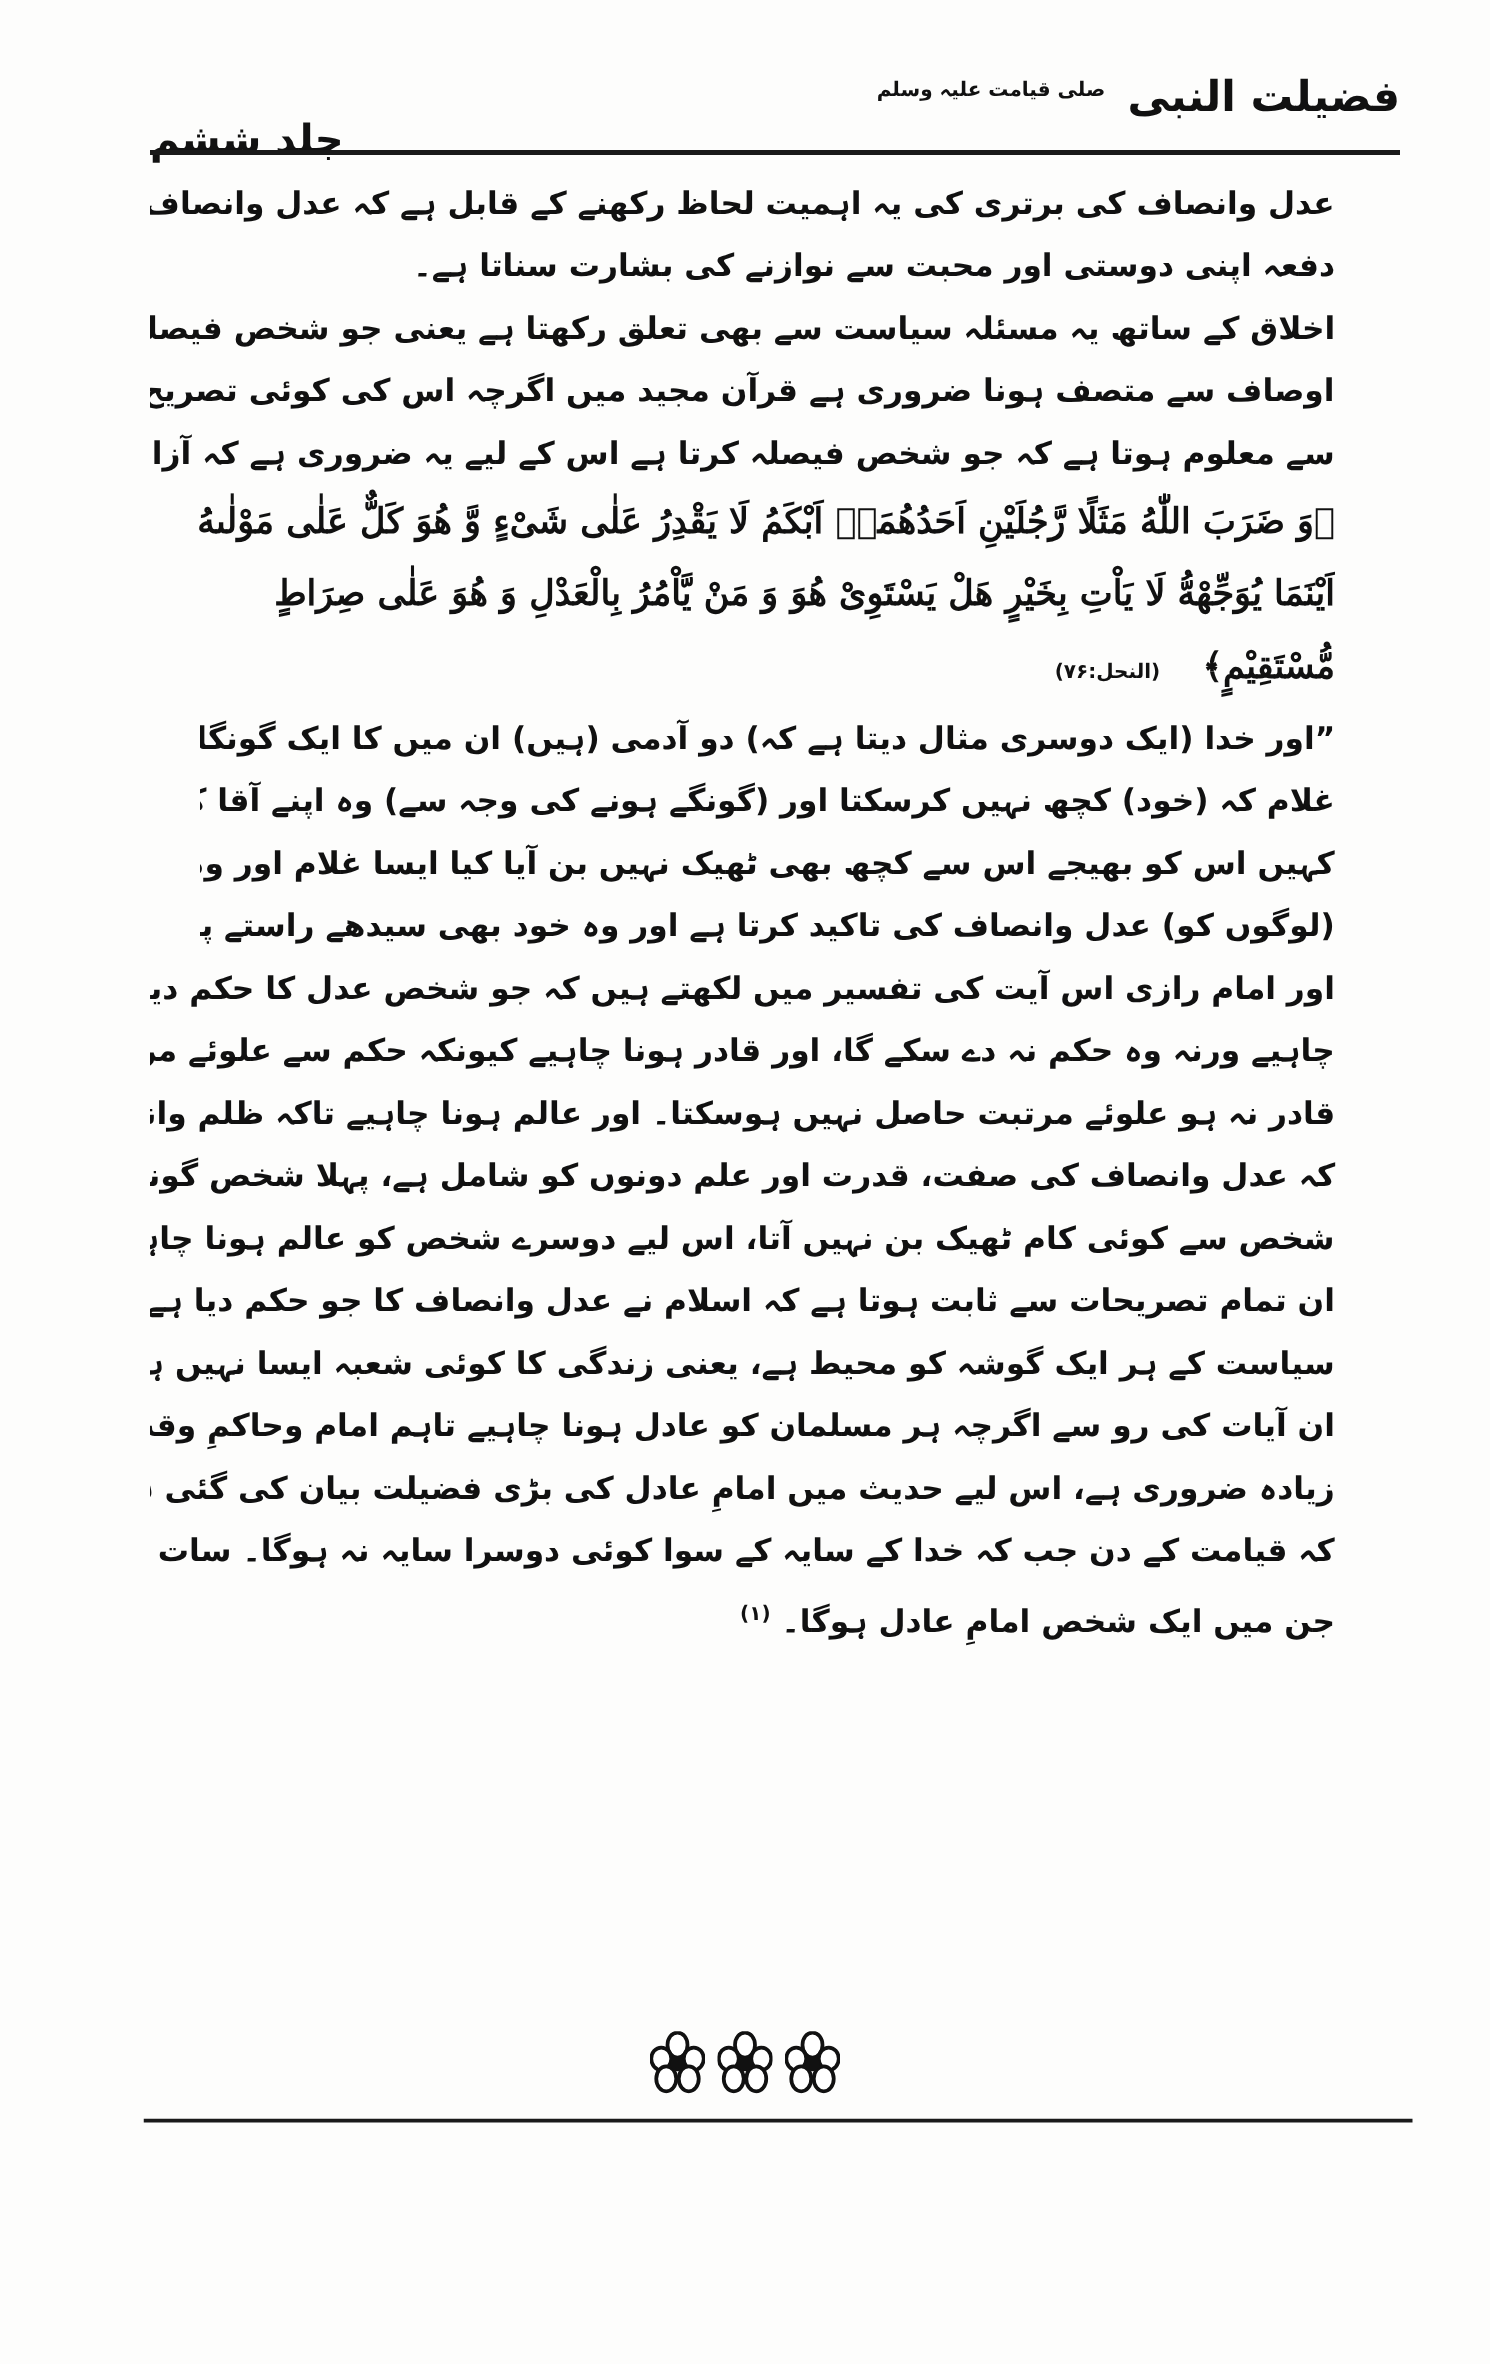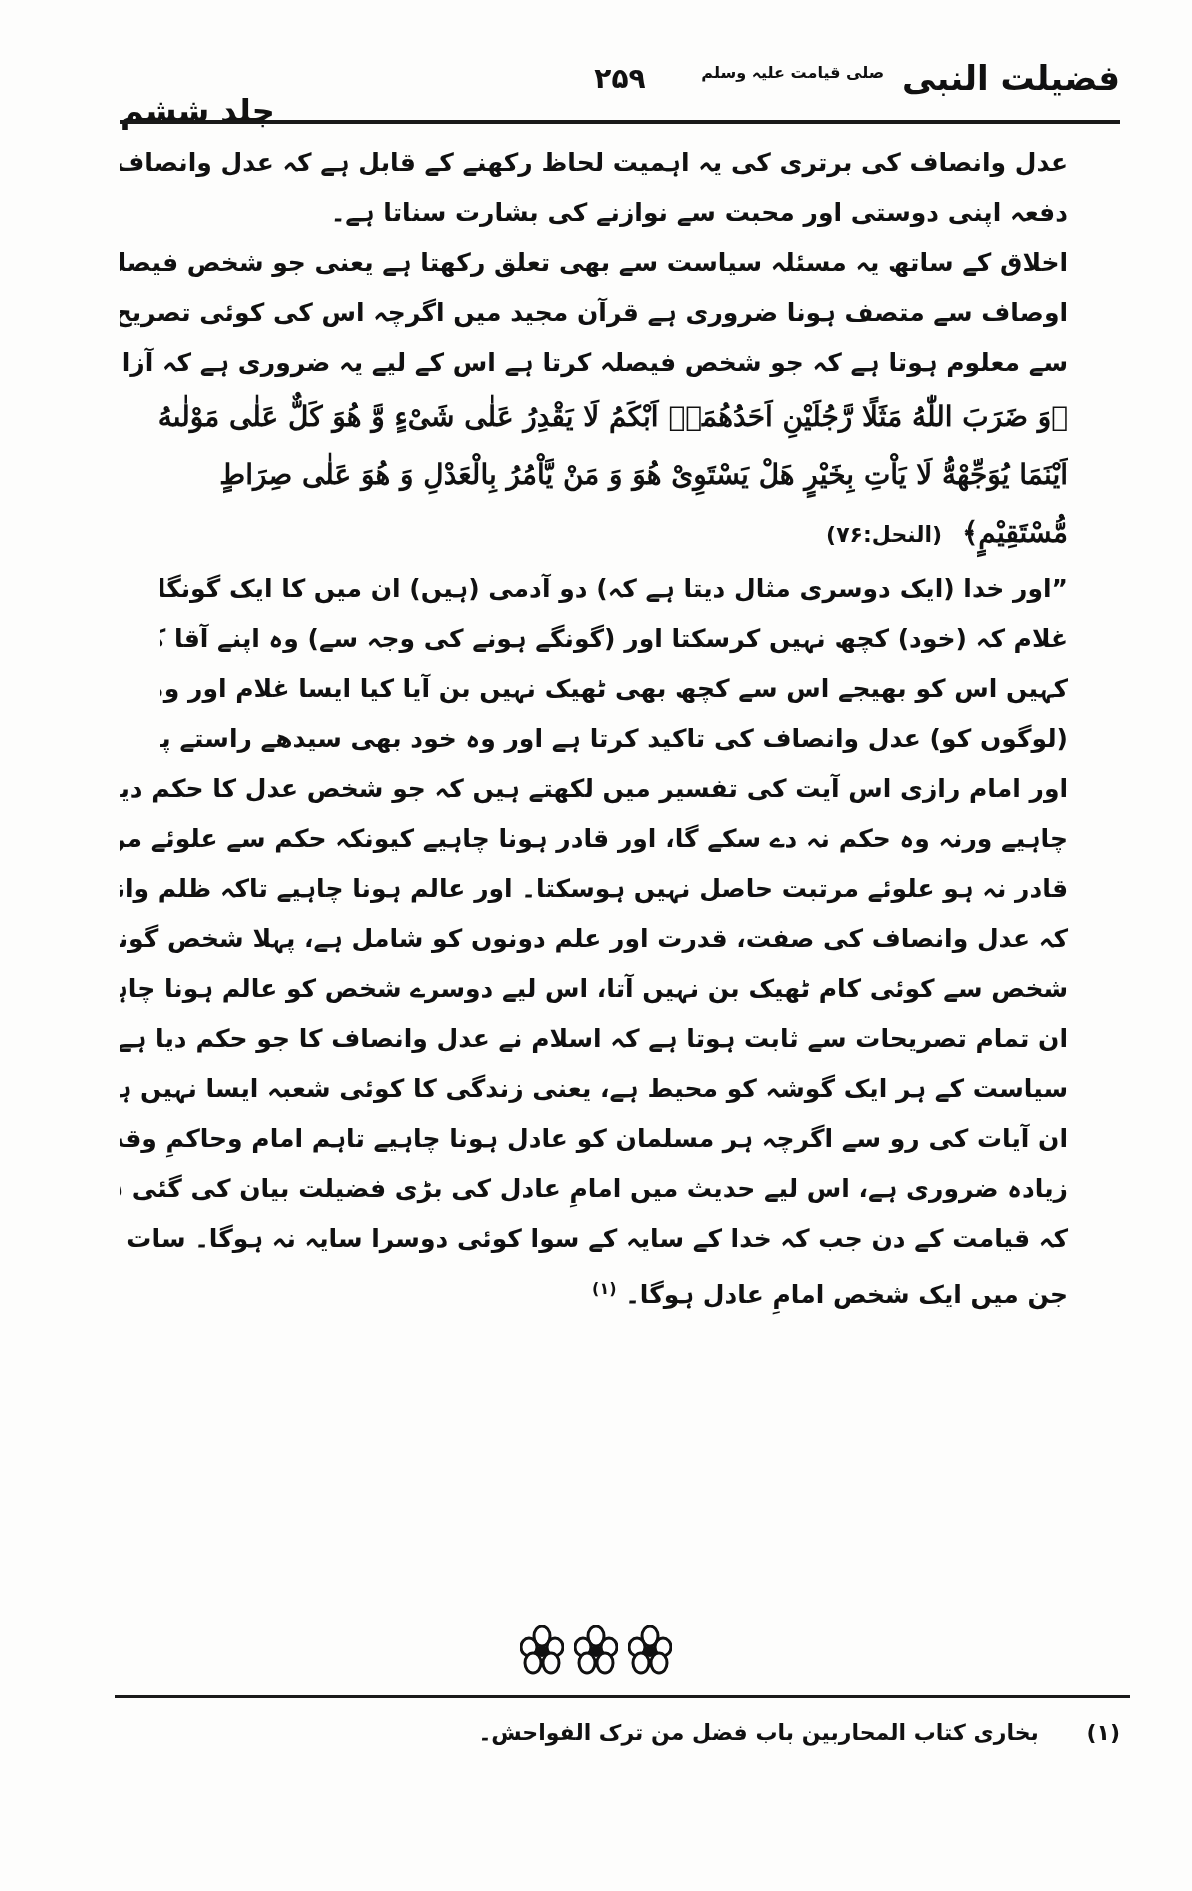--- a/index.html
+++ b/index.html
@@ -32,21 +32,21 @@
     font-family: "DejaVu Sans", sans-serif; font-size: 25px; line-height: 50px;
     font-weight: bold;
   }
   .para { margin: 0; text-align: justify; text-align-last: right; }
   .para.indent { text-indent: 52px; }
   .line { display: block; white-space: nowrap; overflow: hidden; text-align: right; }
   .quran {
     font-family: "DejaVu Serif", serif; font-size: 28px; line-height: 58px;
     padding-right: 52px; font-weight: bold;
   }
-  .quran .ref { font-family: "DejaVu Sans", sans-serif; font-size: 22px; margin-right: 10px; }
+  .quran .ref { font-family: "DejaVu Sans", sans-serif; font-size: 16px; margin-right: 24px; }
   .quote { padding-right: 52px; padding-left: 40px; }
   .ornament {
     position: absolute; left: 0; width: 1192px; top: 1625px; text-align: center;
   }
   .ornament svg { display: inline-block; margin: 0 3px; }
   .rule-bottom {
     position: absolute; left: 115px; width: 1015px; top: 1695px; height: 3px; background: #1a1a1a;
   }
   .footnote {
     position: absolute; left: 120px; width: 1000px; top: 1720px;
@@ -58,21 +58,20 @@
 </head>
 <body>
 
 <div class="page">
 
   <div class="header rtl">
     <div class="title">
       <span>فضیلت النبی</span>
       <span class="honor">صلی قیامت علیہ وسلم</span>
     </div>
-    <div class="pageno">۲۵۹</div>
     <div class="volume">جلد ششم</div>
   </div>
   <div class="rule-top"></div>
 
   <div class="body-text rtl">
 
     <div class="para indent">
       <span class="line">عدل وانصاف کی برتری کی یہ اہمیت لحاظ رکھنے کے قابل ہے کہ عدل وانصاف کرنے والوں کو اللہ تعالیٰ دو</span>
       <span class="line">دفعہ اپنی دوستی اور محبت سے نوازنے کی بشارت سناتا ہے۔</span>
     </div>
@@ -152,18 +151,14 @@
         <ellipse cx="35" cy="22" rx="8" ry="9"></ellipse>
         <ellipse cx="13" cy="38" rx="8" ry="10"></ellipse>
         <ellipse cx="31" cy="38" rx="8" ry="10"></ellipse>
       </g>
       <circle cx="22" cy="26" r="6" fill="#111"></circle>
     </svg>
   </div>
 
   <div class="rule-bottom"></div>
 
-  <div class="footnote rtl">
-    <span class="num">(۱)</span>
-    <span>بخاری کتاب المحاربین باب فضل من ترک الفواحش۔</span>
-  </div>
 
 </div>
 
 </body></html>

